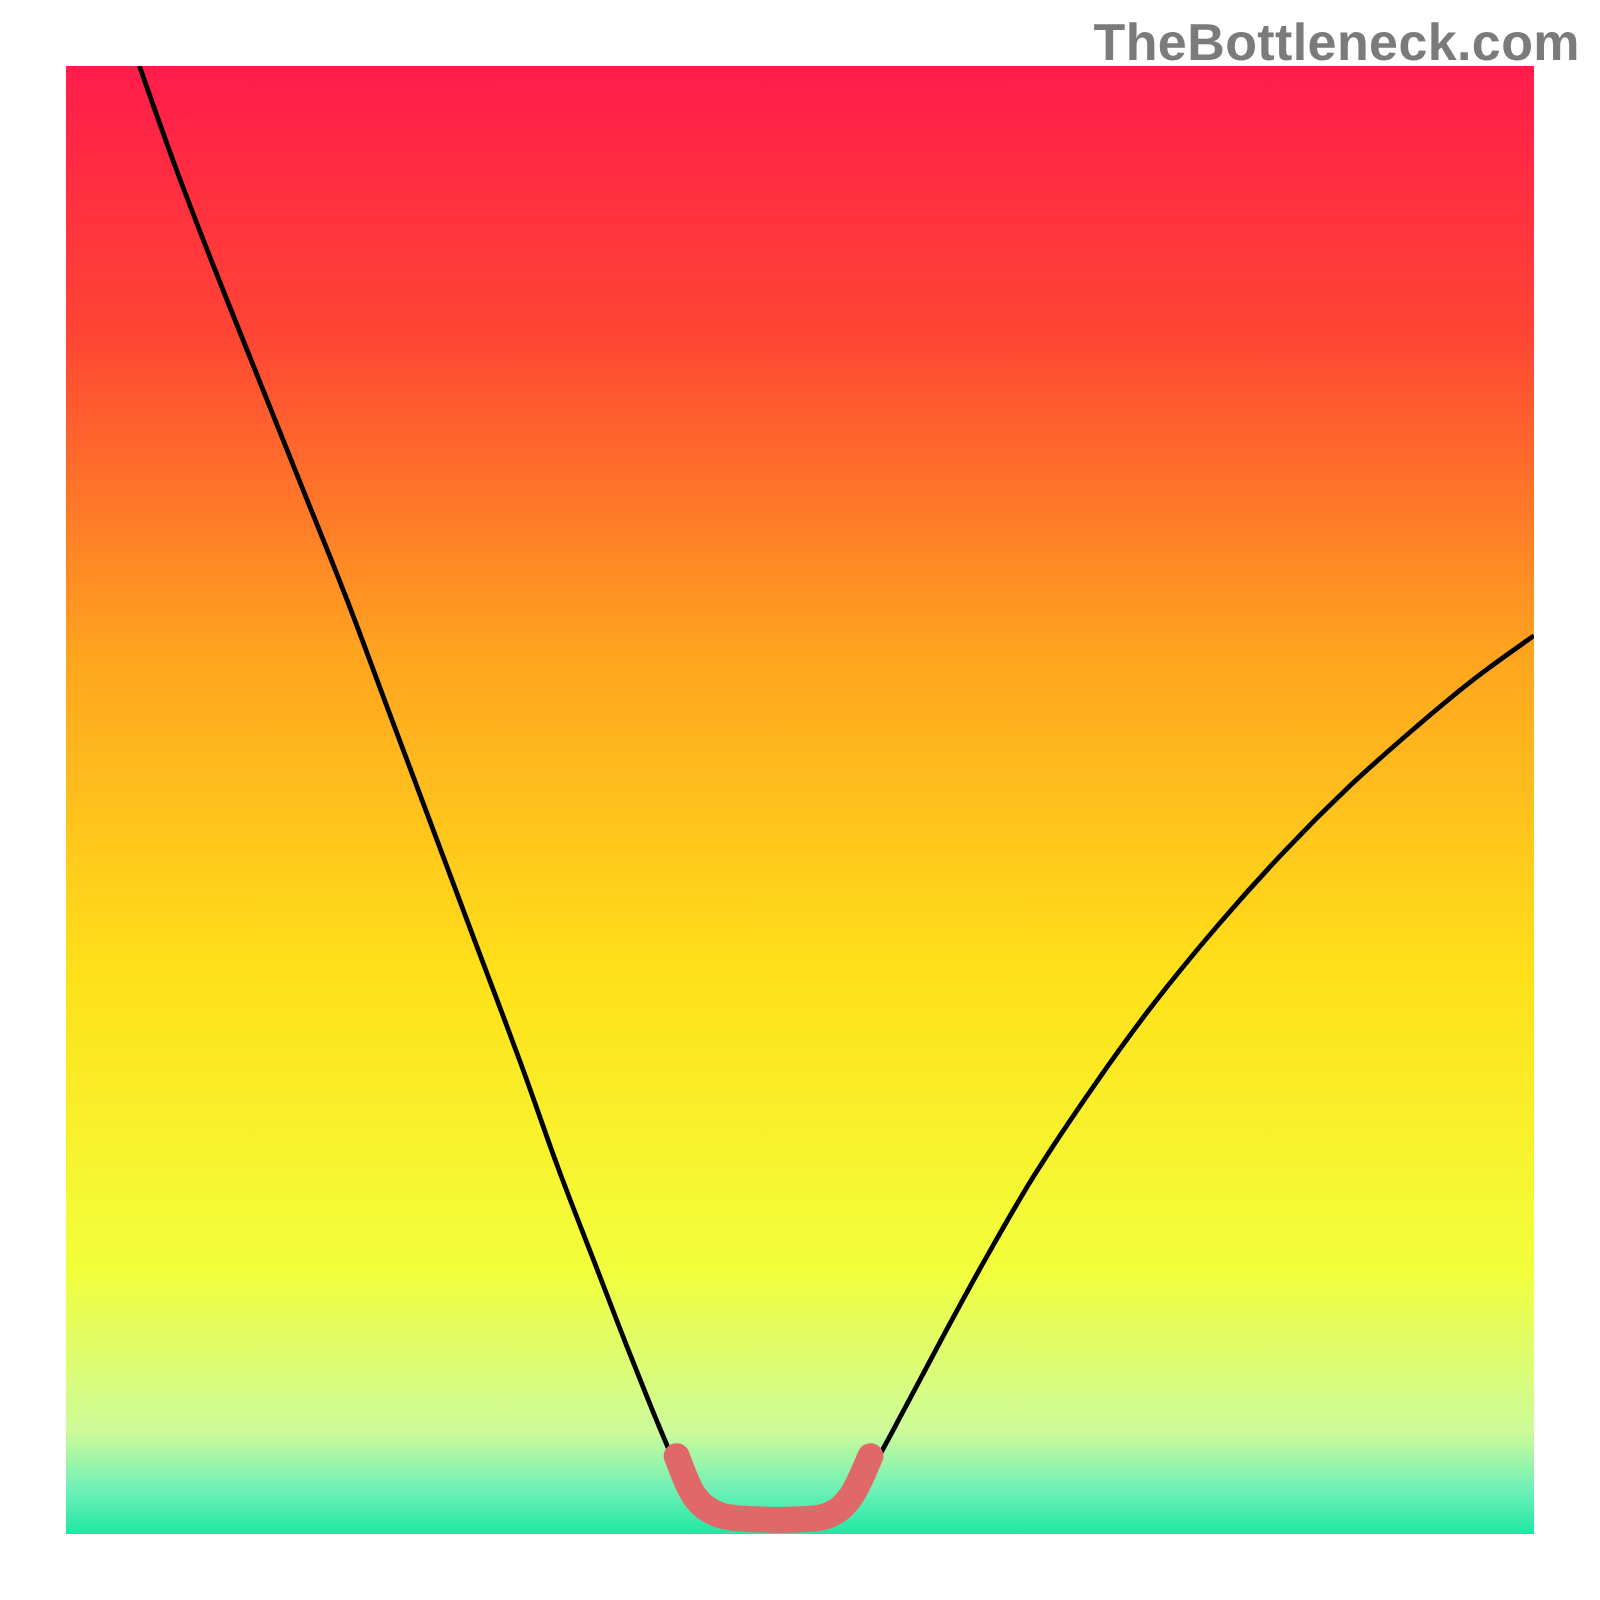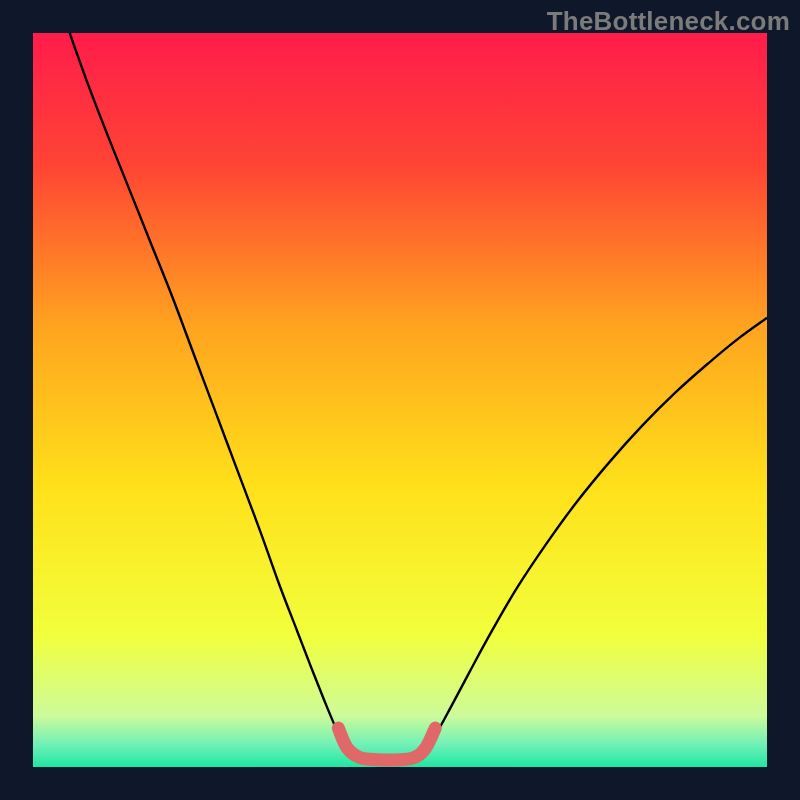--- a/index.html
+++ b/index.html
@@ -9,21 +9,21 @@
     height: 800px;
     background: #000;
     overflow: hidden;
   }
   .frame {
     position: absolute;
     left: 0;
     top: 0;
     width: 800px;
     height: 800px;
-    background: #0f172a;
+    background: #ffffff;
   }
   .plot {
     position: absolute;
     left: 33px;
     top: 33px;
     width: 734px;
     height: 734px;
     overflow: hidden;
   }
   .watermark {

